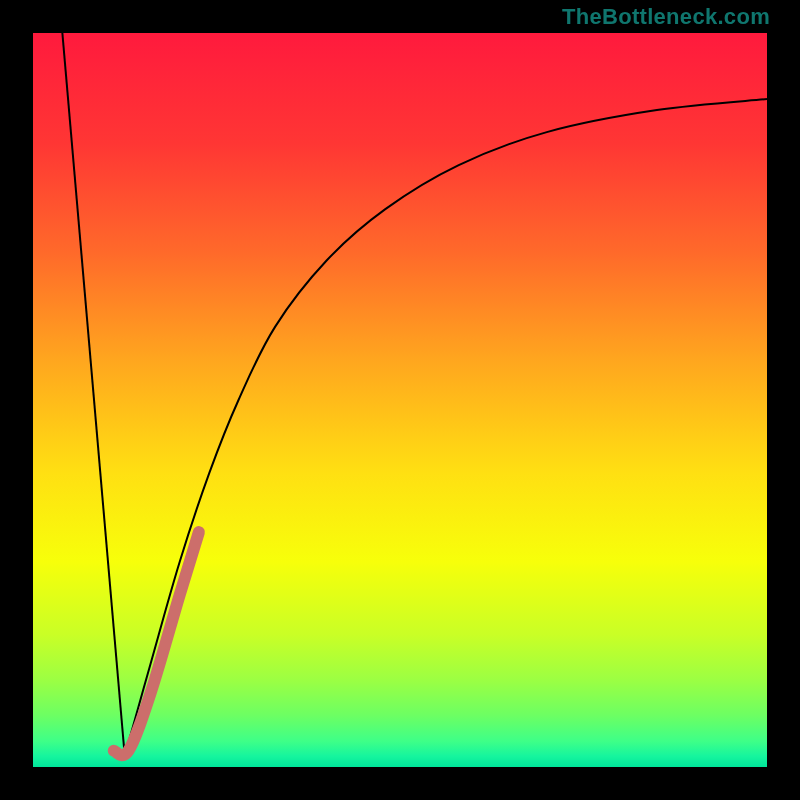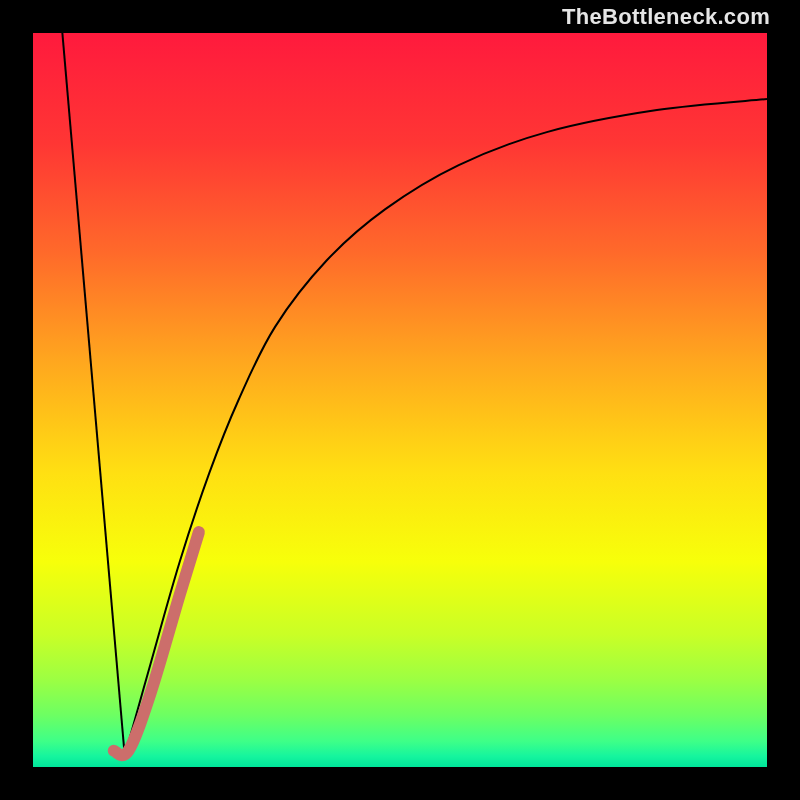--- a/index.html
+++ b/index.html
@@ -23,21 +23,21 @@
     width: 734px;
     height: 734px;
   }
   .watermark {
     position: absolute;
     top: 4px;
     right: 30px;
     font-family: Arial, Helvetica, sans-serif;
     font-size: 22px;
     font-weight: bold;
-    color: #e5e5e5;
+    color: #0f766e;
     letter-spacing: 0.3px;
   }
   svg {
     display: block;
     width: 734px;
     height: 734px;
   }
 </style>
 </head>
 <body>

